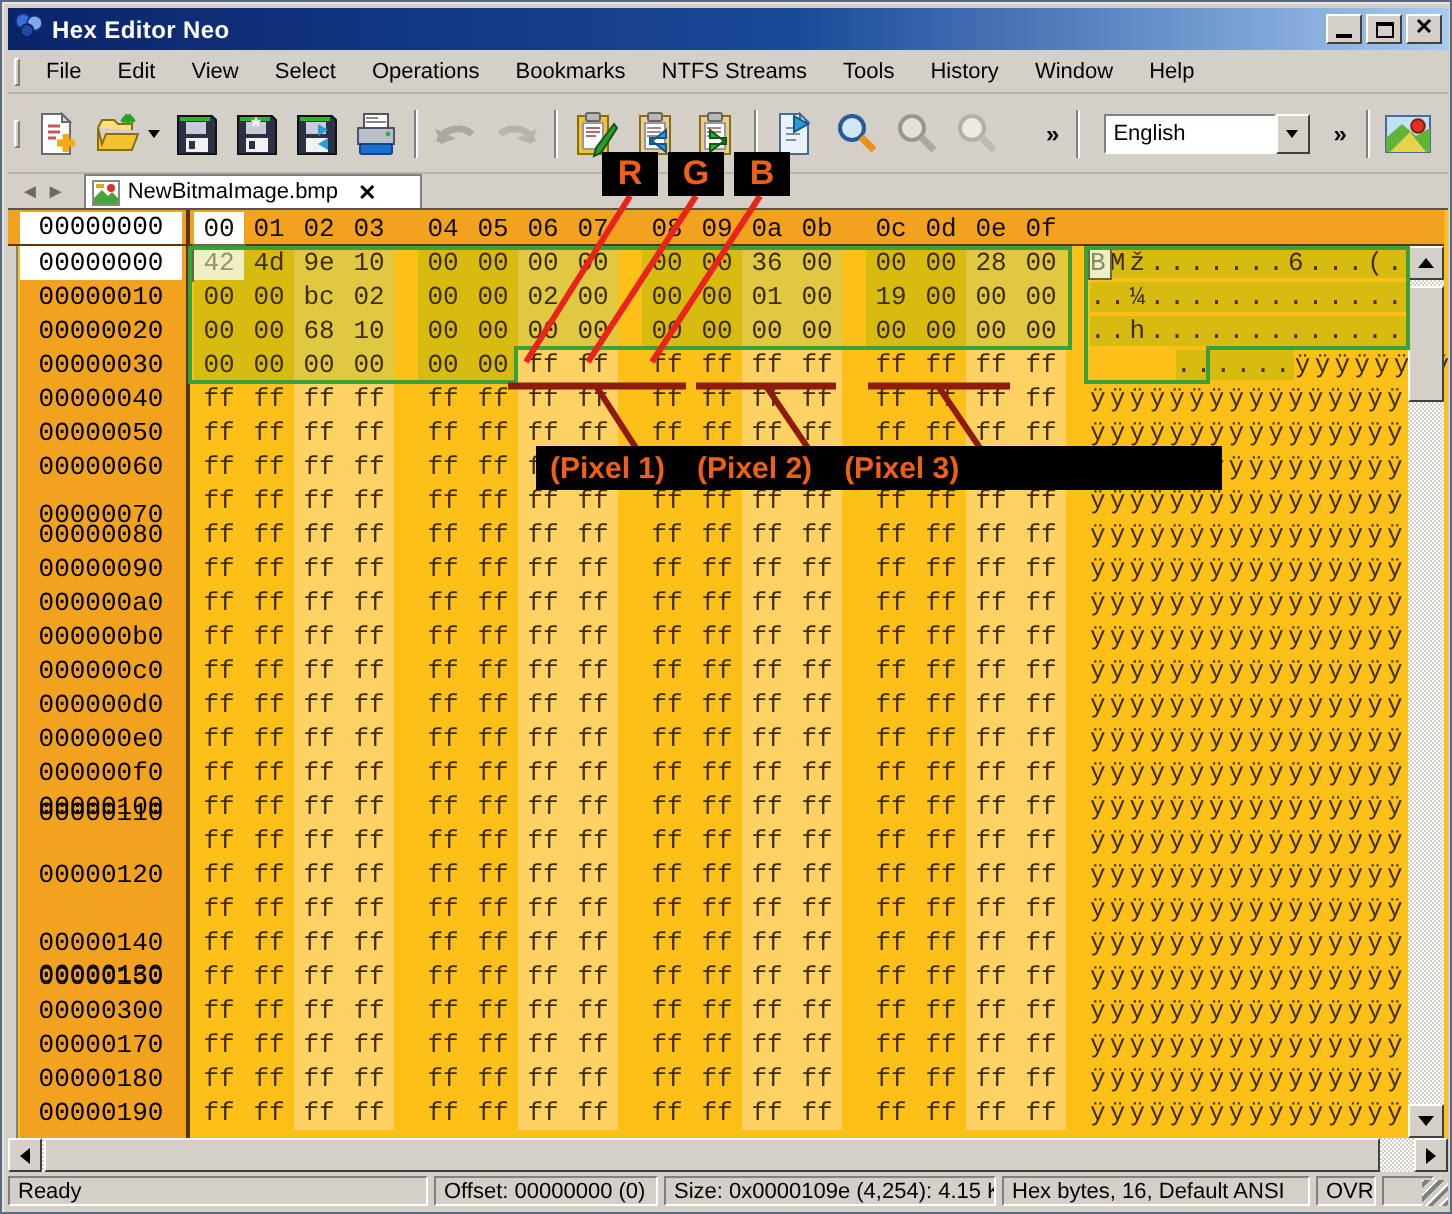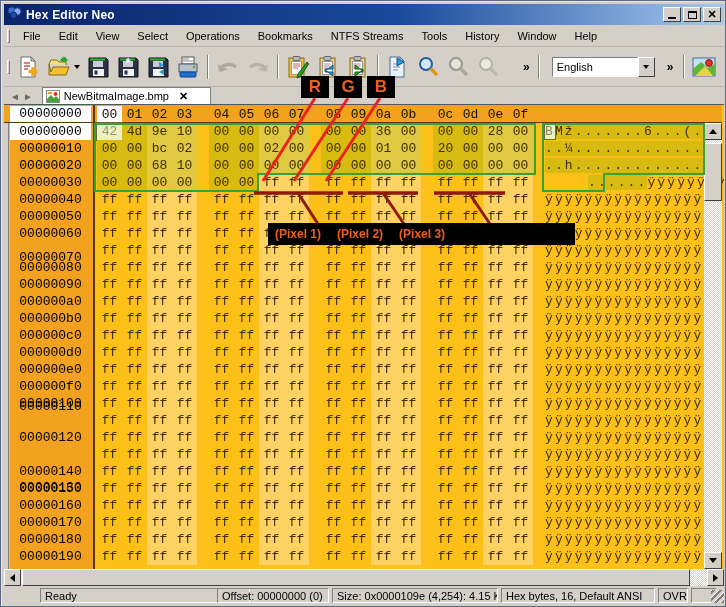--- a/index.html
+++ b/index.html
@@ -125,22 +125,22 @@
   .pane { position:absolute; top:2px; height:15px; line-height:13px; padding:1px 4px;
     border:1px solid; border-color:#808080 #fff #fff #808080; overflow:hidden; white-space:nowrap; }
   #grip { position:absolute; right:0; top:4px; width:13px; height:13px;
     background:repeating-linear-gradient(135deg,#fff 0 1px,#808080 1px 3px,#d4d0c8 3px 5px); }
   
   #overlay { position:absolute; left:0; top:0; width:726px; height:607px;
     pointer-events:none; z-index:40; }
   .chlabel { position:absolute; top:75px; width:28px; height:22px; background:#000;
     color:#ee6018; font-weight:bold; font-size:17px; text-align:center; line-height:22px;
     z-index:45; font-family:"Liberation Sans",sans-serif; }
-  #pixbox { position:absolute; left:267px; top:222px; width:307px; height:22px;
-    background:#000; color:#ee6018; font-weight:bold; font-size:12px;
+  #pixbox { position:absolute; left:267px; top:222px; width:343px; height:22px;
+    background:#000; color:#ee6018; font-weight:bold; font-size:15px;
     display:flex; align-items:center; gap:16px; padding-left:7px; z-index:45;
     font-family:"Liberation Sans",sans-serif; }
 </style>
 </head>
 <body>
 
 <div id="win">
 
   <div id="titlebar">
     <span>
@@ -395,21 +395,21 @@
           <span class="bcell sel alt">bc</span>
           <span class="bcell g sel alt">02</span>
           <span class="bcell sel">00</span>
           <span class="bcell sel">00</span>
           <span class="bcell sel alt">02</span>
           <span class="bcell g sel alt">00</span>
           <span class="bcell sel">00</span>
           <span class="bcell sel">00</span>
           <span class="bcell sel alt">01</span>
           <span class="bcell g sel alt">00</span>
-          <span class="bcell sel">20</span>
+          <span class="bcell sel">19</span>
           <span class="bcell sel">00</span>
           <span class="bcell sel alt">00</span>
           <span class="bcell sel alt">00</span>
         </div>
         <div class="ascrow" style="top: 35px;"><span class="asel">..¼.............</span></div>
         <div class="arow" style="top: 52px;">00000020</div>
         <div class="hrow" style="top: 52px;">
           <span class="bcell sel">00</span>
           <span class="bcell sel">00</span>
           <span class="bcell sel alt">68</span>
@@ -801,21 +801,21 @@
           <span class="bcell">ff</span>
           <span class="bcell">ff</span>
           <span class="bcell alt">ff</span>
           <span class="bcell g alt">ff</span>
           <span class="bcell">ff</span>
           <span class="bcell">ff</span>
           <span class="bcell alt">ff</span>
           <span class="bcell alt">ff</span>
         </div>
         <div class="ascrow" style="top: 375px;">ÿÿÿÿÿÿÿÿÿÿÿÿÿÿÿÿ</div>
-        <div class="arow" style="top: 392px;">00000160</div>
+        <div class="arow" style="top: 392px;">00000300</div>
         <div class="hrow" style="top: 392px;">
           <span class="bcell">ff</span>
           <span class="bcell">ff</span>
           <span class="bcell alt">ff</span>
           <span class="bcell g alt">ff</span>
           <span class="bcell">ff</span>
           <span class="bcell">ff</span>
           <span class="bcell alt">ff</span>
           <span class="bcell g alt">ff</span>
           <span class="bcell">ff</span>
@@ -905,21 +905,21 @@
     <div class="sb-btn" style="left:0;top:0;width:17px;height:17px;">
         <span class="tri lf"></span>
       </div>
     <div class="sb-thumb" style="left:18px;top:0;width:668px;height:17px;"></div>
     <div class="sb-btn" style="right:0;top:0;width:17px;height:17px;">
         <span class="tri rt"></span>
       </div>
   </div>
 
   <div id="statusbar">
-    <span class="pane" style="left:0;width:210px;margin-left:36px;">Ready</span>
+    <span class="pane" style="left:0;width:210px;">Ready</span>
     <span class="pane" style="left:213px;width:112px;">Offset: 00000000 (0)</span>
     <span class="pane" style="left:328px;width:166px;">Size: 0x0000109e (4,254): 4.15 KB</span>
     <span class="pane" style="left:497px;width:154px;">Hex bytes, 16, Default ANSI</span>
     <span class="pane" style="left:654px;width:30px;">OVR</span>
     <span class="pane" style="left:687px;width:26px;"></span>
     <span id="grip"></span>
   </div>
 
   <svg id="overlay" viewBox="0 0 726 607">
 

